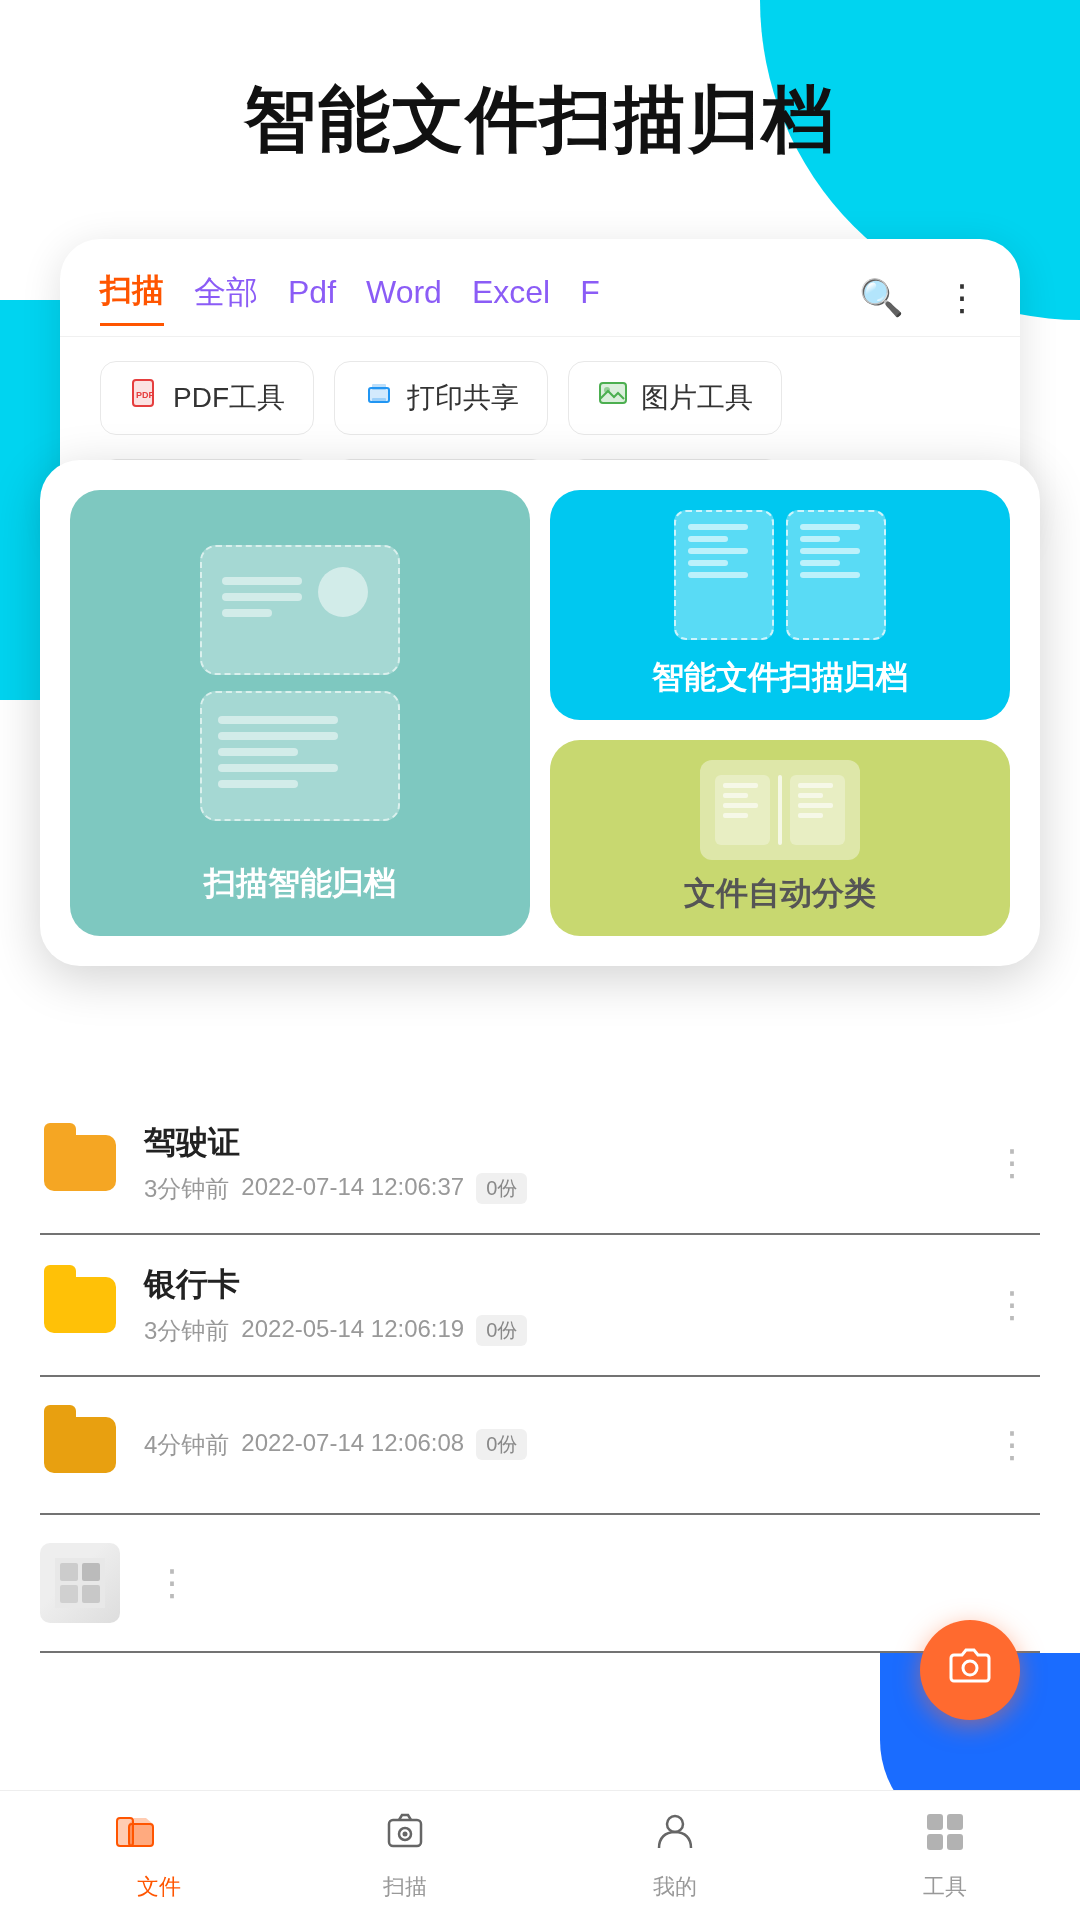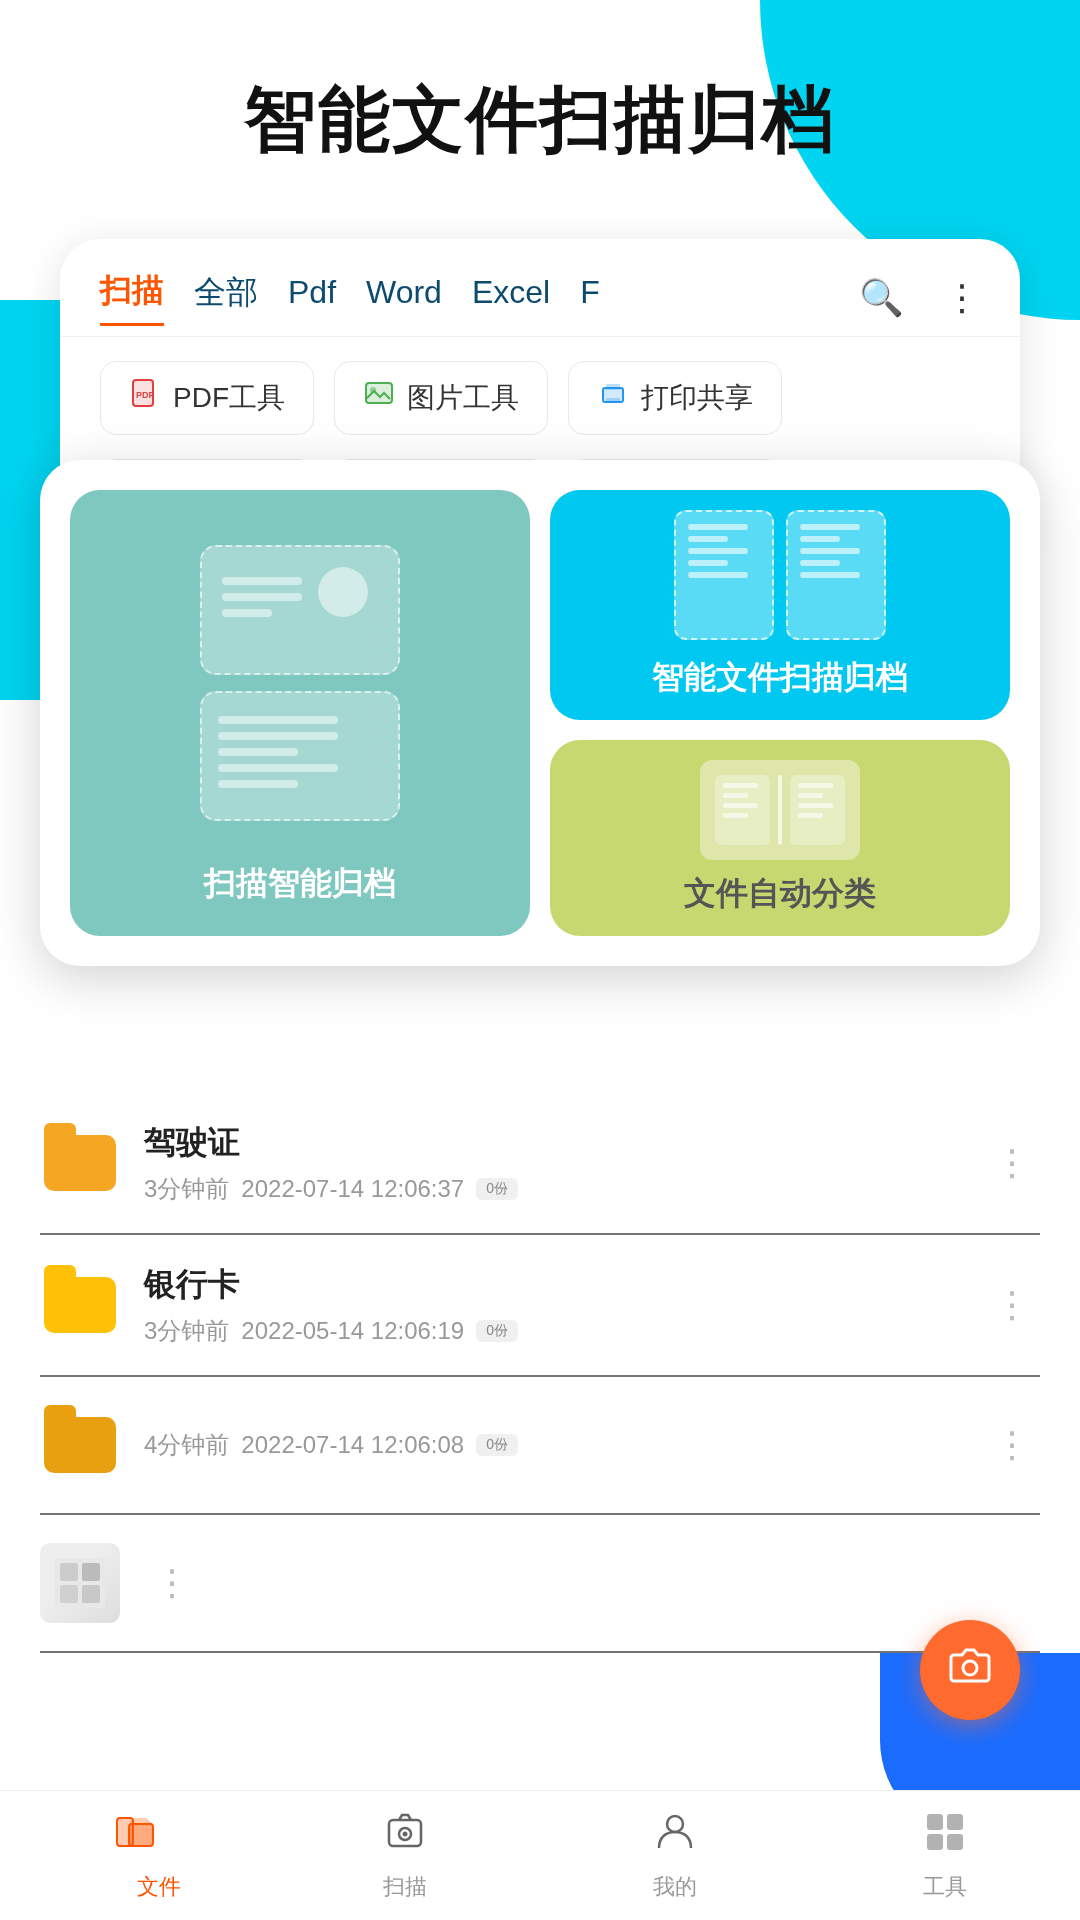--- a/index.html
+++ b/index.html
@@ -84,21 +84,21 @@
     
     .tab-bar {
       display: flex;
       align-items: center;
       padding: 30px 40px 10px 40px;
       gap: 30px;
       border-bottom: 1px solid #f0f0f0;
     }
     .tab-item {
       font-size: 32px;
-      color: #0c4a6e;
+      color: #8b5cf6;
       padding-bottom: 10px;
       cursor: pointer;
     }
     .tab-item.active {
       color: #ff5500;
       font-weight: 700;
       border-bottom: 3px solid #ff5500;
     }
     .tab-spacer { flex: 1; }
     .tab-icon {
@@ -389,28 +389,28 @@
     .list-item-name {
       font-size: 32px;
       font-weight: 600;
       color: #222222;
       margin-bottom: 8px;
     }
     .list-item-meta {
       font-size: 24px;
       color: #999999;
       display: flex;
-      align-items: center;
+      align-items: flex-start;
       gap: 12px;
     }
     .meta-badge {
       background: #f0f0f0;
       border-radius: 6px;
       padding: 2px 10px;
-      font-size: 14px;
+      font-size: 20px;
       color: #888888;
     }
     .list-item-more {
       font-size: 36px;
       color: #bbbbbb;
       cursor: pointer;
       padding: 10px;
     }
 
     
@@ -535,38 +535,38 @@
           <rect x="4" y="2" width="20" height="26" rx="3" fill="#e53e3e" opacity="0.15"></rect>
           <rect x="4" y="2" width="20" height="26" rx="3" fill="none" stroke="#e53e3e" stroke-width="2"></rect>
           <text x="7" y="20" font-size="9" fill="#e53e3e" font-weight="bold">PDF</text>
         </svg>
       </span>
       <span>PDF工具</span>
     </div>
     <div class="tool-btn">
       <span class="tool-btn-icon">
         <svg width="32" height="32" viewBox="0 0 32 32">
+          <rect x="6" y="10" width="20" height="14" rx="2" fill="#2196f3" opacity="0.2"></rect>
+          <rect x="6" y="10" width="20" height="14" rx="2" fill="none" stroke="#2196f3" stroke-width="2"></rect>
+          <rect x="9" y="6" width="14" height="6" rx="1" fill="#2196f3" opacity="0.3"></rect>
+          <rect x="9" y="20" width="14" height="5" rx="1" fill="#2196f3" opacity="0.3"></rect>
+        </svg>
+      </span>
+      <span>打印共享</span>
+    </div>
+    <div class="tool-btn">
+      <span class="tool-btn-icon">
+        <svg width="32" height="32" viewBox="0 0 32 32">
           <rect x="3" y="5" width="26" height="20" rx="3" fill="#4caf50" opacity="0.2"></rect>
           <rect x="3" y="5" width="26" height="20" rx="3" fill="none" stroke="#4caf50" stroke-width="2"></rect>
           <circle cx="10" cy="12" r="3" fill="#4caf50" opacity="0.5"></circle>
           <path d="M3 21 l8-8 6 6 4-4 6 6" fill="none" stroke="#4caf50" stroke-width="2"></path>
         </svg>
       </span>
       <span>图片工具</span>
-    </div>
-    <div class="tool-btn">
-      <span class="tool-btn-icon">
-        <svg width="32" height="32" viewBox="0 0 32 32">
-          <rect x="6" y="10" width="20" height="14" rx="2" fill="#2196f3" opacity="0.2"></rect>
-          <rect x="6" y="10" width="20" height="14" rx="2" fill="none" stroke="#2196f3" stroke-width="2"></rect>
-          <rect x="9" y="6" width="14" height="6" rx="1" fill="#2196f3" opacity="0.3"></rect>
-          <rect x="9" y="20" width="14" height="5" rx="1" fill="#2196f3" opacity="0.3"></rect>
-        </svg>
-      </span>
-      <span>打印共享</span>
     </div>
   </div>
 
   <div class="tools-row2">
     <div class="tool-btn">
       <span class="tool-btn-icon">
         <svg width="32" height="32" viewBox="0 0 32 32">
           <rect x="4" y="4" width="10" height="10" rx="2" fill="none" stroke="#00b4d8" stroke-width="2"></rect>
           <rect x="18" y="4" width="10" height="10" rx="2" fill="none" stroke="#00b4d8" stroke-width="2"></rect>
           <rect x="4" y="18" width="10" height="10" rx="2" fill="none" stroke="#00b4d8" stroke-width="2"></rect>

